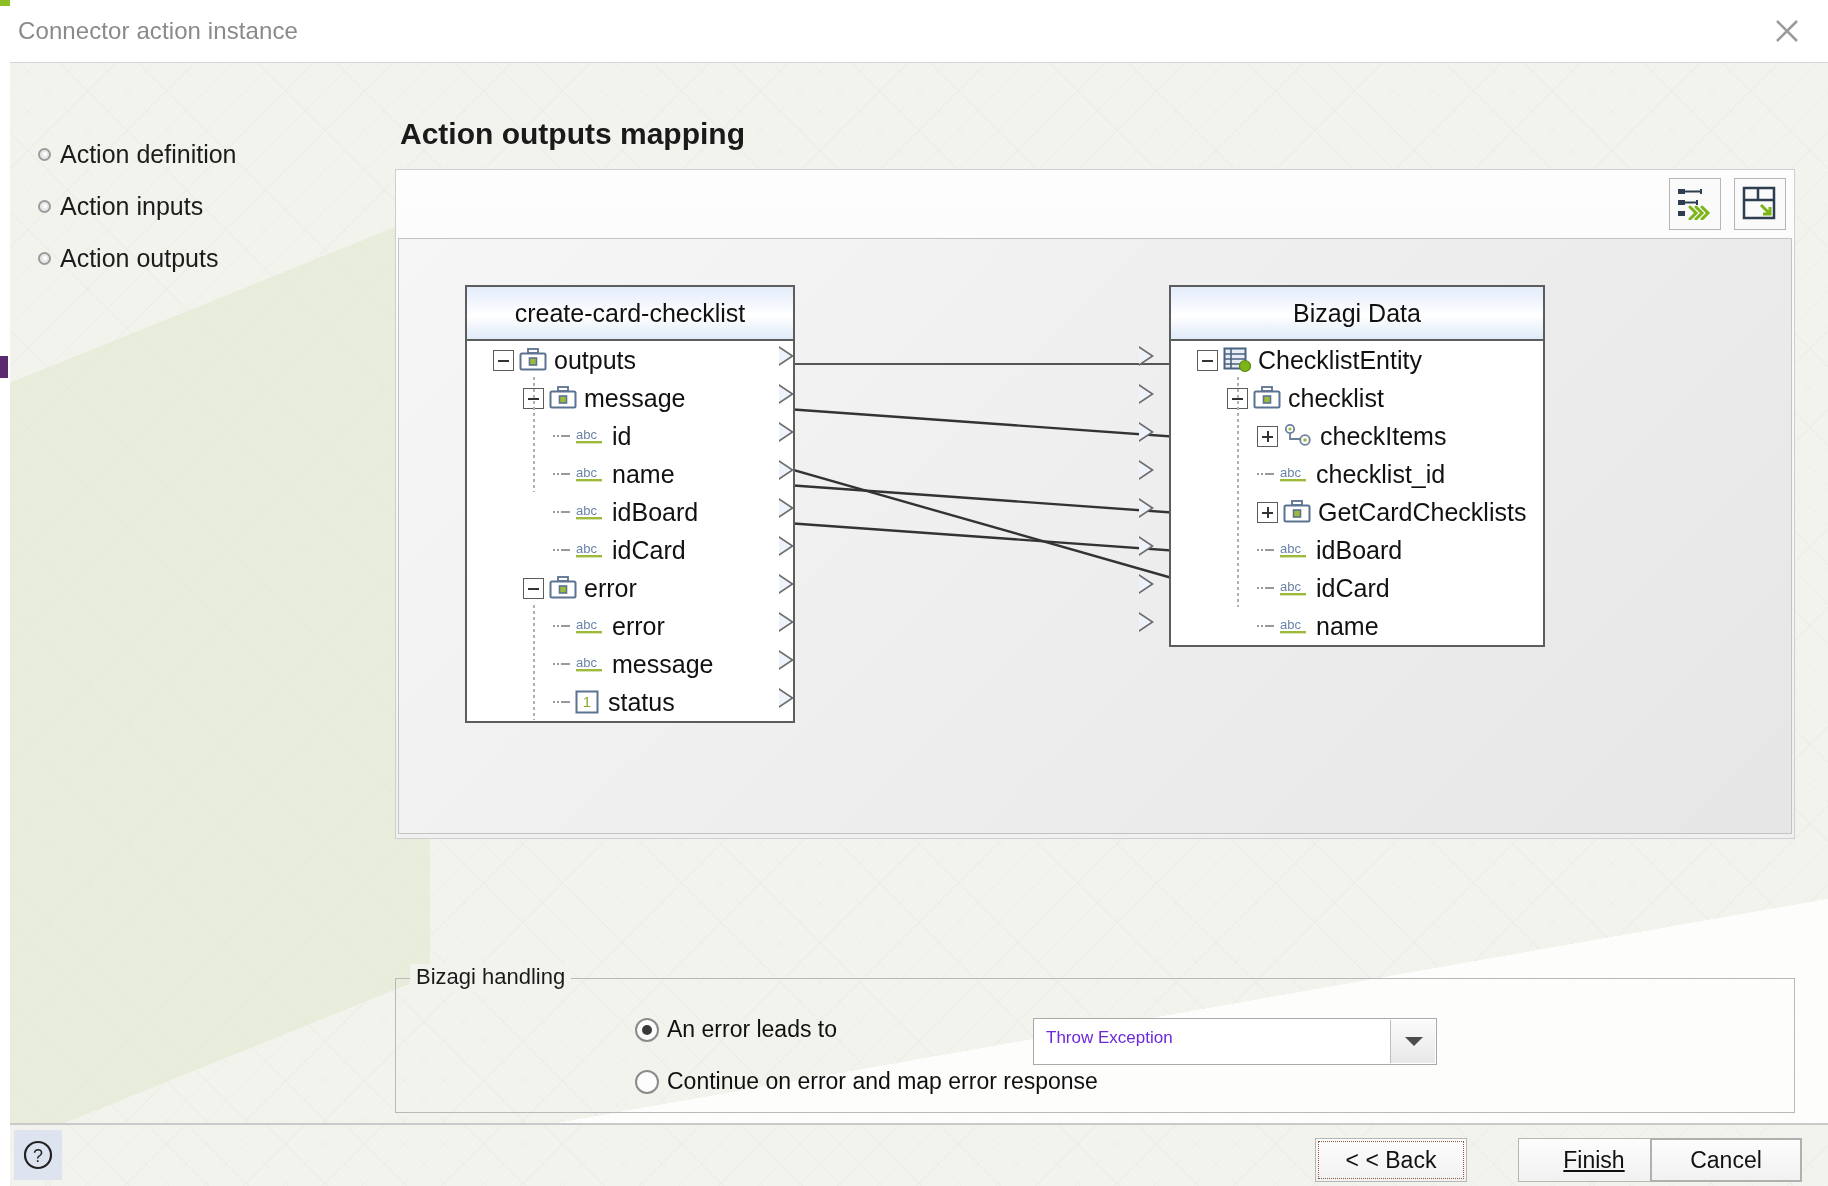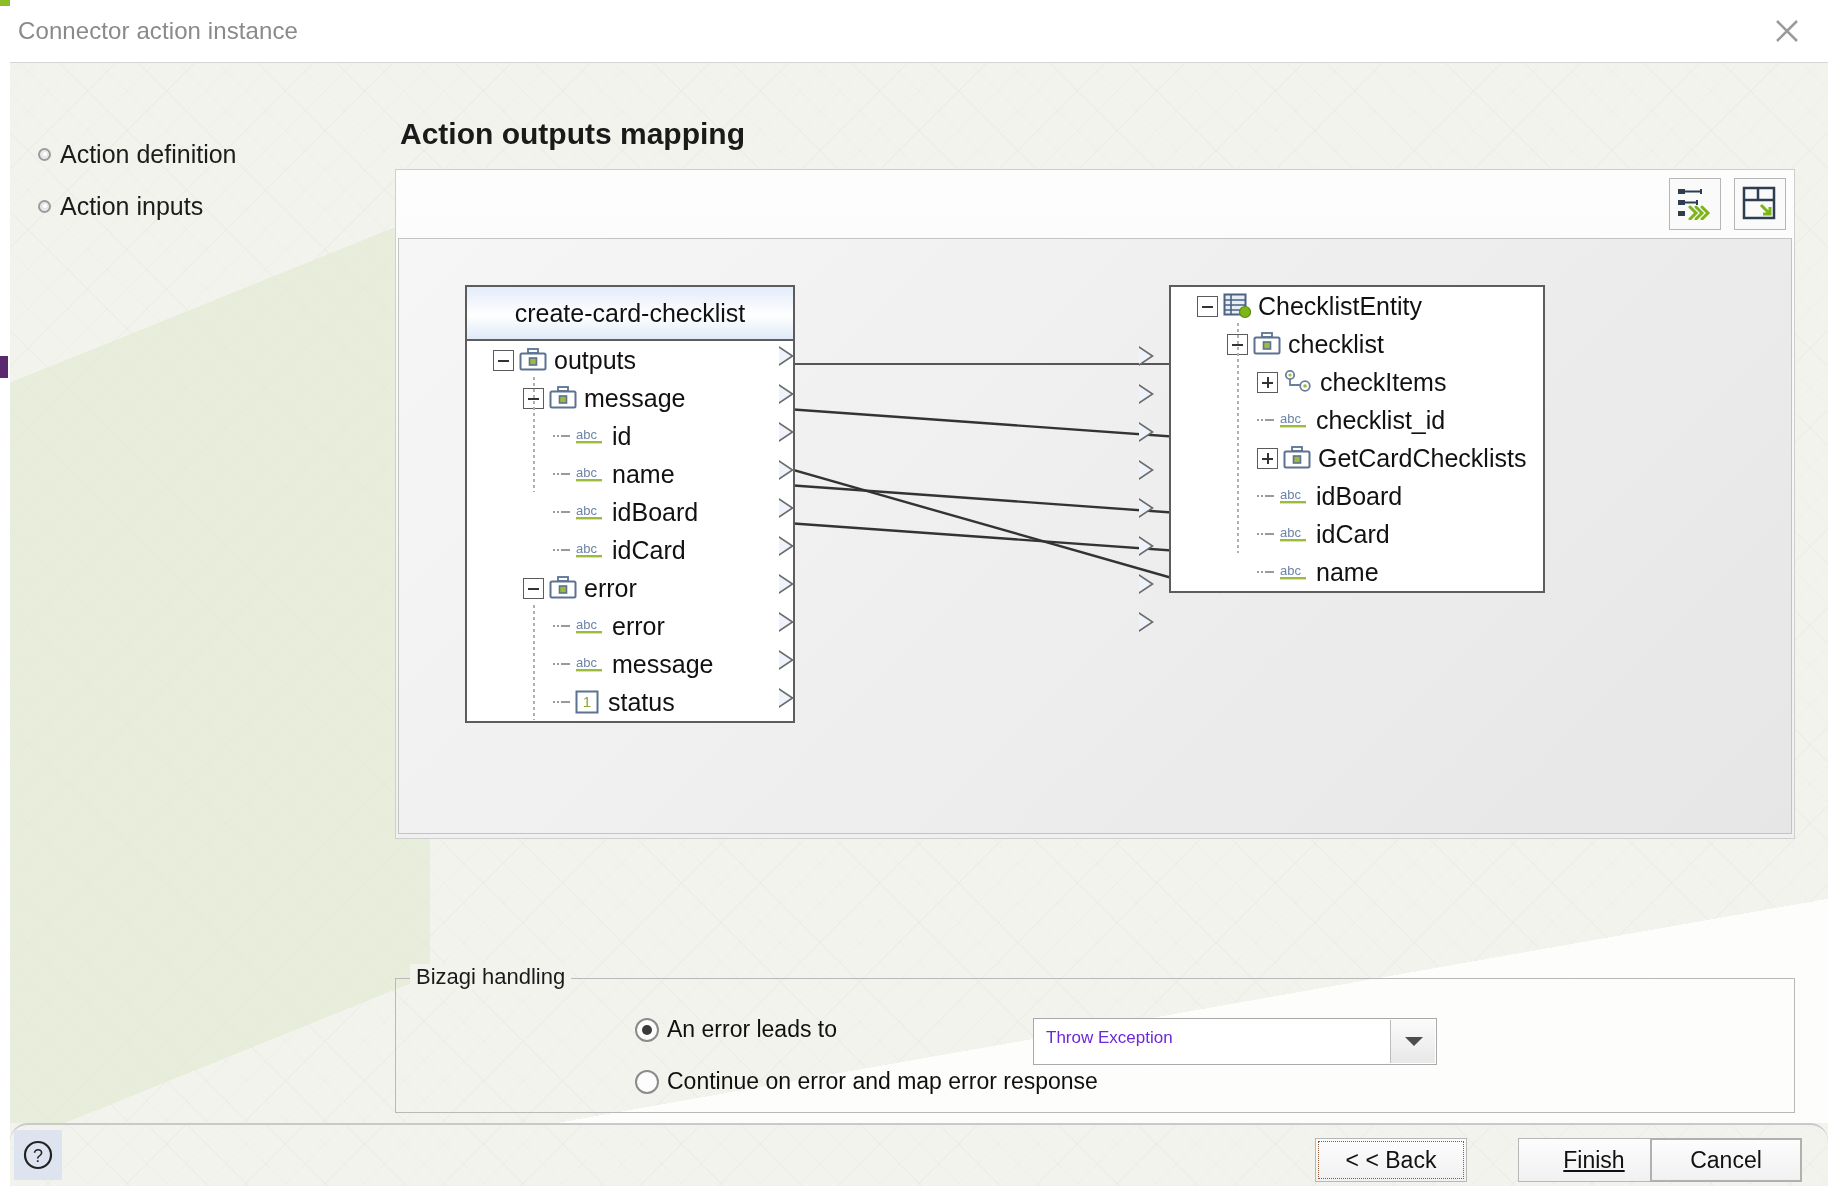--- a/index.html
+++ b/index.html
@@ -11,21 +11,20 @@
   body {
     background: #f2f2ec;
     position: relative;
   }
   
   .hatch {
     background-color: #f3f3ed;
     background-image:
       repeating-linear-gradient(45deg, rgba(0,0,0,0.018) 0 1px, transparent 1px 28px),
       repeating-linear-gradient(-45deg, rgba(0,0,0,0.018) 0 1px, transparent 1px 28px);
-    border-radius: 18px;
   }
 
   
   #app {
     position: absolute; left: 0; top: 0;
     width: 1828px; height: 1186px;
     box-sizing: border-box;
   }
   .green-edge {
     position: absolute; left: 0; top: 0; width: 10px; height: 1186px;
@@ -283,20 +282,24 @@
     <div id="watermark2"></div>
 
     <div id="steps">
       <div class="step">
         <span class="bullet"></span>
         <span>Action definition</span>
       </div>
       <div class="step">
         <span class="bullet"></span>
         <span>Action inputs</span>
+      </div>
+      <div class="step">
+        <span class="bullet"></span>
+        <span>Action outputs</span>
       </div>
     </div>
 
     <div id="page-title">Action outputs mapping</div>
 
     <div id="mapper-outer">
 
       <div id="mapper-toolbar">
         <div class="tool-btn">
           <svg width="34" height="34" viewBox="0 0 34 34">
@@ -438,20 +441,21 @@
                   <text x="12" y="17" font-size="15" text-anchor="middle" fill="#8aa92e" font-family="Liberation Sans, sans-serif">1</text>
                 </svg>
                 <span class="lbl">status</span>
               </div>
               <div class="vline" style="left: 66px; top: 36px; height: 115px;"></div>
               <div class="vline" style="left: 66px; top: 264px; height: 115px;"></div>
             </div>
         </div>
 
         <div class="panel" id="target-panel" style="left:770px; top:46px; width:376px;">
+          <div class="panel-header">Bizagi Data</div>
           <div class="panel-body" id="target-body">
               <div class="node">
                 <span class="spacer" style="width: 26px;"></span>
                 <span class="box-toggle"></span>
                 <span class="spacer" style="width: 5px;"></span>
                 <svg class="ic" width="28" height="26" viewBox="0 0 28 26">
                   <rect x="1.5" y="1.5" width="21" height="20" fill="#e9eef5" stroke="#4a6283" stroke-width="2"></rect>
                   <path d="M1.5 7 H22.5 M1.5 12 H22.5 M1.5 17 H22.5 M8 1.5 V21.5" stroke="#4a6283" stroke-width="1.6"></path>
                   <circle cx="22" cy="19" r="5.5" fill="#7cb518" stroke="#5c8a12" stroke-width="1.2"></circle>
                 </svg>

